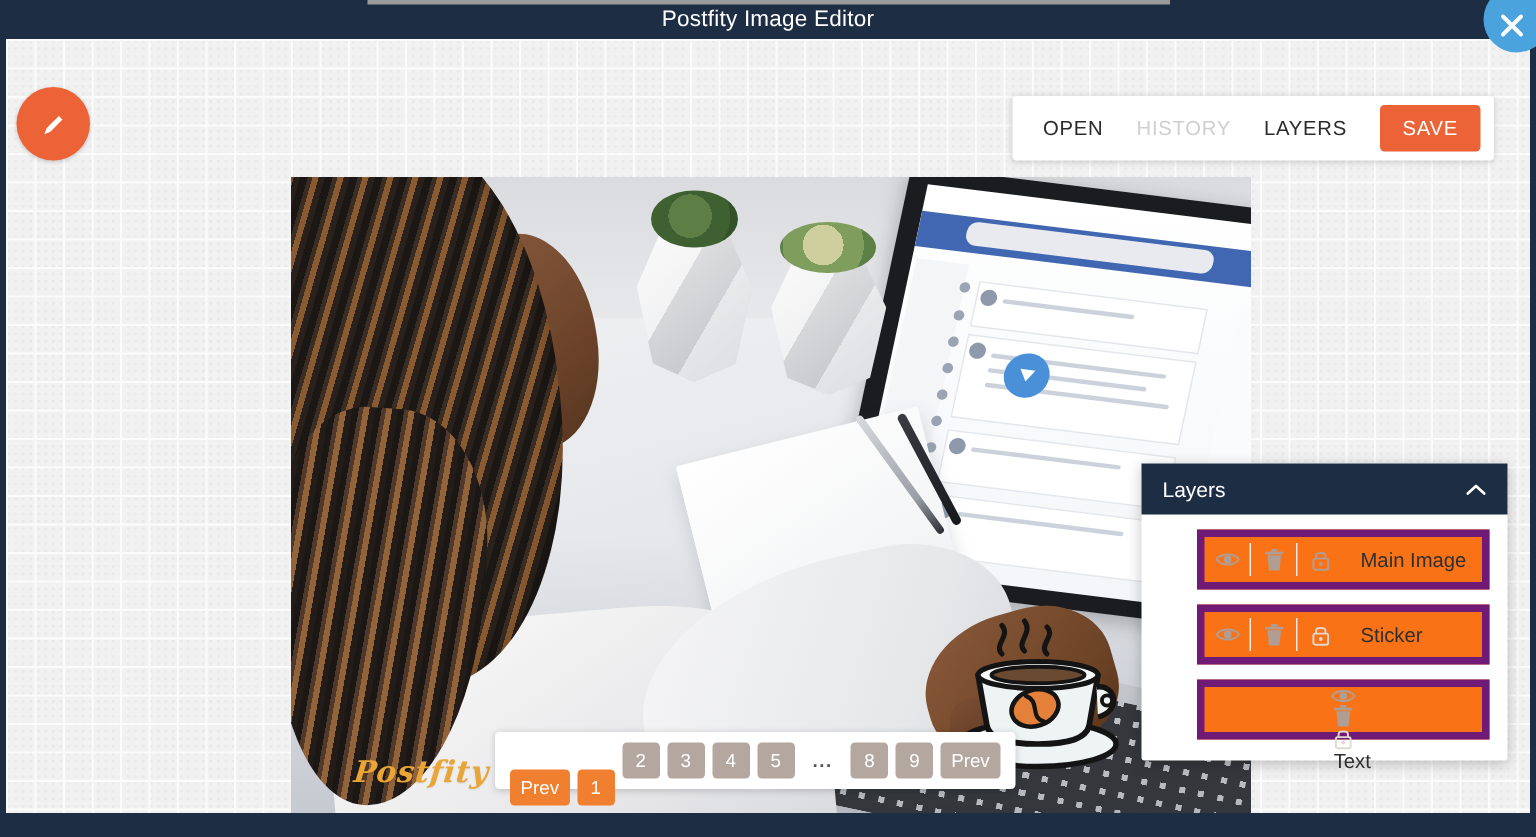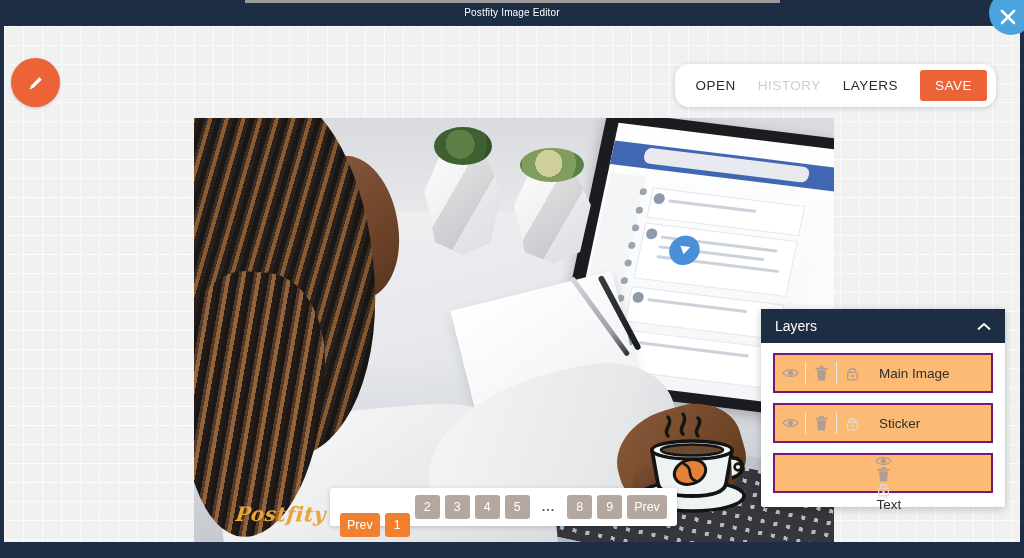--- a/index.html
+++ b/index.html
@@ -35,21 +35,21 @@
     top: 0; left: 0;
     width: 1024px; height: 26px;
     background: #1d2d44;
     display: flex;
     align-items: center;
     justify-content: center;
     z-index: 50;
   }
   .titlebar-text {
     color: #ffffff;
-    font-size: 10px;
+    font-size: 15px;
     letter-spacing: .15px;
     line-height: 26px;
   }
 
   
   .close-btn {
     position: absolute;
     top: -9px; right: -9px;
     width: 44px; height: 44px;
     border-radius: 50%;
@@ -90,21 +90,21 @@
     justify-content: center;
     box-shadow: 0 1px 3px rgba(0,0,0,.18);
   }
 
   
   .toolbar {
     position: absolute;
     top: 38px; right: 24px;
     height: 43px;
     background: #ffffff;
-    border-radius: 14px;
+    border-radius: 3px;
     box-shadow: 0 1px 5px rgba(0,0,0,.17);
     display: flex;
     align-items: center;
     padding: 0 9px 0 20px;
     z-index: 45;
   }
   .tool-link {
     font-size: 13.5px;
     letter-spacing: .5px;
     color: #2b2b2b;
@@ -382,24 +382,25 @@
     align-items:center;
     justify-content:space-between;
     padding: 0 14px;
   }
   .layers-title { color:#ffffff; font-size:14px; }
   .layers-list { padding: 10px 12px 14px 12px; }
   .layer-row {
     display:flex;
     align-items:center;
     height: 40px;
-    border:2px solid #701a75;
+    border:5px solid #701a75;
     margin-bottom: 10px;
-    background:#fdba74;
+    background:#f97316;
     cursor:pointer;
+    margin-left:25px;
   }
   .layer-row:last-child { margin-bottom:0;flex-direction:column; }
   .layer-icon {
     width: 30px;
     display:flex; align-items:center; justify-content:center;
     cursor:pointer;
   }
   .divider { width:1px; height:22px; background:#ece9e9; }
   .layer-name {
     padding-left: 12px;

